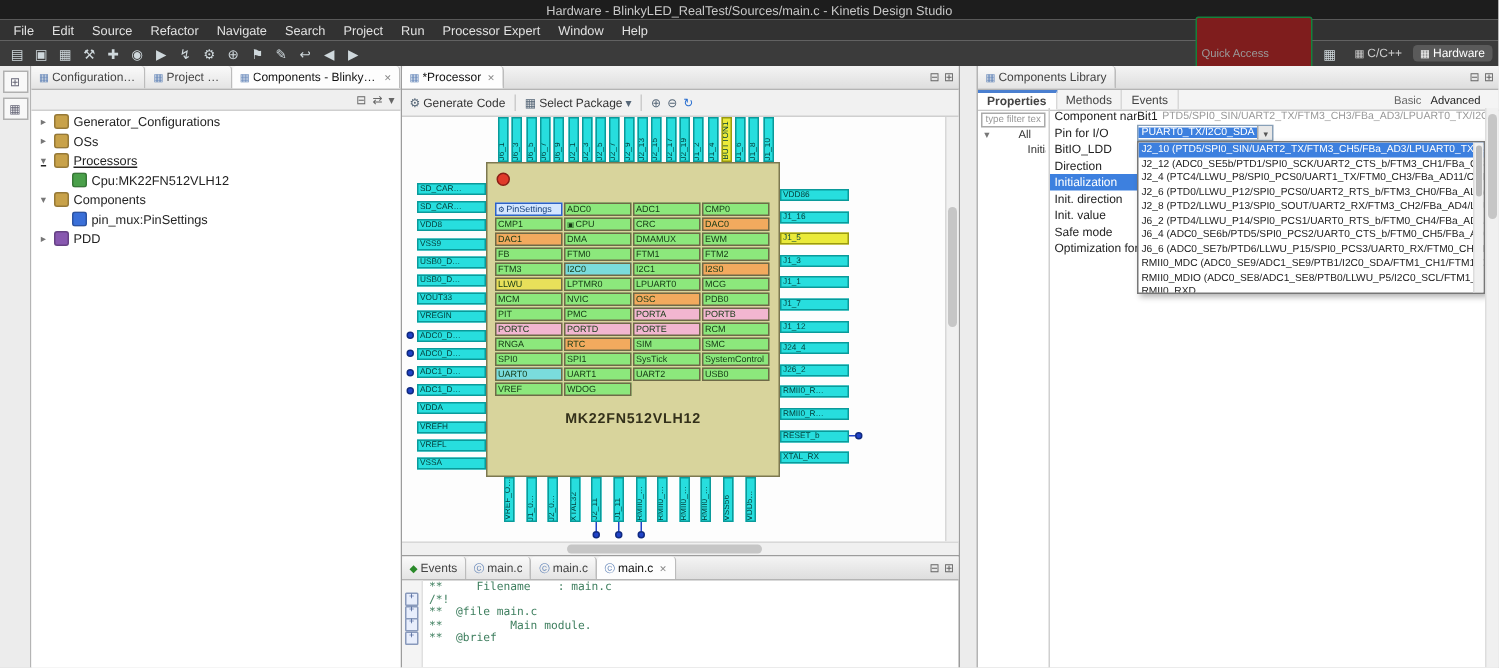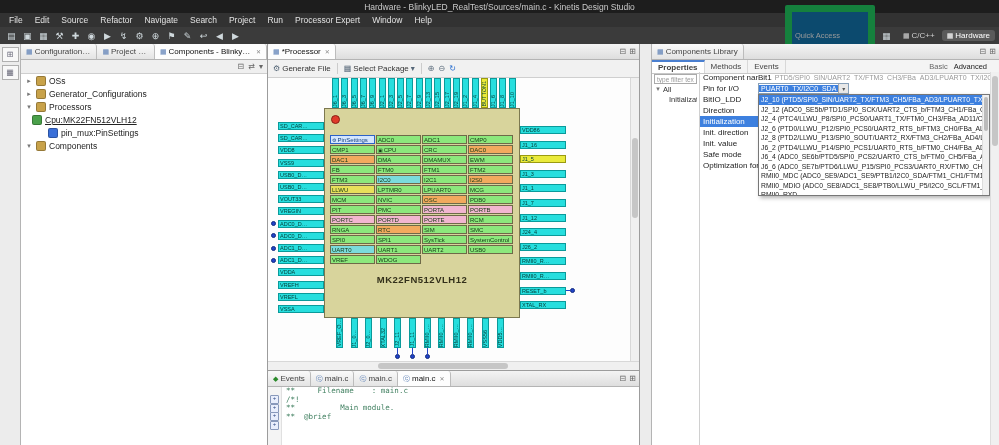--- a/index.html
+++ b/index.html
@@ -9,21 +9,21 @@
   
   #titlebar{left:0;top:0;width:999px;height:13px;background:#1d1d1d;color:#c9c9c9;font-size:8.5px;
             display:flex;align-items:center;justify-content:center}
   #menubar{left:0;top:13px;width:999px;height:14px;background:#323232;color:#e2e2e2;font-size:8.5px;
            display:flex;align-items:center;padding-left:3px;box-sizing:border-box}
   .mitem{padding:0 6px;height:100%;display:flex;align-items:center;cursor:default}
   #toolbarrow{left:0;top:27px;width:999px;height:17px;background:#3b3b3b;display:flex;align-items:center;
               padding:0 4px;box-sizing:border-box}
   .ticon{width:15px;height:13px;color:#cfd8dc;font-size:9px;display:flex;align-items:center;justify-content:center;border-radius:2px}
   #toolbar-right{margin-left:auto;display:flex;align-items:center;gap:4px}
-  #quick-access{width:70px;height:11px;background:#0c4a6e;border:7px solid #15803d;border-radius:2px;
+  #quick-access{width:70px;height:11px;background:#7f1d1d;border:1px solid #15803d;border-radius:2px;
                 color:#aaa;font-size:7.5px;padding:18px 3px;outline:none}
   #quick-access::placeholder{color:#9a9a9a}
   .pbtn{display:flex;align-items:center;gap:2px;color:#cfcfcf;font-size:8px;padding:1px 5px;border-radius:3px}
   .pactive{background:#5a5a5a;color:#fff}
   .pico{font-size:7px}
   
   .tabsrow{height:15px;background:linear-gradient(#f4f4f4,#dedede);border-bottom:1px solid #b4b4b4;
            display:flex;align-items:stretch;overflow:hidden}
   .etab{display:flex;align-items:center;gap:2px;padding:0 5px;font-size:8px;color:#444;
         border-right:1px solid #bcbcbc;background:linear-gradient(#fafafa,#e4e4e4);
@@ -96,21 +96,21 @@
   #right-panel{left:652px;top:44px;width:347px;height:401px;background:#fff;box-sizing:border-box}
   #insp-subtabs{height:13px;background:#f4f4f4;border-bottom:1px solid #c8c8c8;display:flex;align-items:center;
                 font-size:8px;color:#444}
   .subtab{padding:0 6px;height:100%;display:flex;align-items:center;border-right:1px solid #d8d8d8;box-sizing:border-box}
   .subtab-active{background:#fff;font-weight:bold;border-top:2px solid #4a7fd0}
   #mode-switch{margin-left:auto;display:flex;gap:6px;padding-right:12px;font-size:7.5px;color:#666}
   #insp-content{position:absolute;left:0;top:28px;width:347px;height:373px;display:flex}
   #insp-nav{width:48px;border-right:1px solid #d0d0d0;box-sizing:border-box;padding:2px;font-size:7.5px;color:#333;flex:none}
   #insp-filter{width:100%;box-sizing:border-box;height:10px;font-size:6.5px;border:1px solid #aaa;padding:0 2px;outline:none}
   #insp-filter::placeholder{color:#999}
-  .navrow{height:10px;display:flex;align-items:center;gap:1px;white-space:nowrap;overflow:hidden}
+  .navrow{height:10px;display:flex;align-items:center;gap:17px;white-space:nowrap;overflow:hidden}
   #property-grid{flex:1;position:relative;font-size:8px;color:#222;overflow:hidden}
   .prow{height:11px;display:flex;align-items:center}
   .pname{width:58px;flex:none;padding-left:3px;box-sizing:border-box;white-space:nowrap;overflow:hidden;height:100%;
          display:flex;align-items:center}
   .pname-sel{background:#3d80df;color:#fff}
   .pval{flex:1;display:flex;align-items:center;gap:3px;overflow:hidden;white-space:nowrap}
   .pvaltext{font-size:8px}
   .pdetail{color:#999;font-size:7px;overflow:hidden}
   .combo{display:flex;align-items:center;border:1px solid #88a0b8;background:#fff;height:9px}
   .combotext{font-size:7px;padding:0 2px;background:#3d80df;color:#fff;white-space:nowrap}
@@ -201,66 +201,71 @@
     </div>
   <div class="viewbar" id="left-panel-toolbar">
       <span class="vbico">⊟</span>
       <span class="vbico">⇄</span>
       <span class="vbico">▾</span>
     </div>
   <div id="components-tree">
       <div class="trow" style="padding-left: 4px;">
         <span class="tarrow">▸</span>
         <span class="ticonsq" style="background: rgb(200, 162, 74);"></span>
-        <span class="tlbl">OSs</span>
+        <span class="tlbl">Generator_Configurations</span>
       </div>
       <div class="trow" style="padding-left: 4px;">
         <span class="tarrow">▸</span>
         <span class="ticonsq" style="background: rgb(200, 162, 74);"></span>
-        <span class="tlbl">Generator_Configurations</span>
+        <span class="tlbl">OSs</span>
+      </div>
+      <div class="trow" style="padding-left: 4px; text-decoration: underline;">
+        <span class="tarrow">▾</span>
+        <span class="ticonsq" style="background: rgb(200, 162, 74);"></span>
+        <span class="tlbl">Processors</span>
+      </div>
+      <div class="trow" style="padding-left: 16px;">
+        <span class="tarrow"> </span>
+        <span class="ticonsq" style="background: rgb(74, 160, 74);"></span>
+        <span class="tlbl">Cpu:MK22FN512VLH12</span>
       </div>
       <div class="trow" style="padding-left: 4px;">
         <span class="tarrow">▾</span>
         <span class="ticonsq" style="background: rgb(200, 162, 74);"></span>
-        <span class="tlbl">Processors</span>
-      </div>
-      <div class="trow" style=" text-decoration: underline;">
-        <span class="tarrow"> </span>
-        <span class="ticonsq" style="background: rgb(74, 160, 74);"></span>
-        <span class="tlbl">Cpu:MK22FN512VLH12</span>
+        <span class="tlbl">Components</span>
       </div>
       <div class="trow" style="padding-left: 16px;">
         <span class="tarrow"> </span>
         <span class="ticonsq" style="background: rgb(58, 111, 216);"></span>
         <span class="tlbl">pin_mux:PinSettings</span>
       </div>
       <div class="trow" style="padding-left: 4px;">
-        <span class="tarrow">▾</span>
-        <span class="ticonsq" style="background: rgb(200, 162, 74);"></span>
-        <span class="tlbl">Components</span>
+        <span class="tarrow">▸</span>
+        <span class="ticonsq" style="background: rgb(136, 88, 176);"></span>
+        <span class="tlbl">PDD</span>
       </div>
     </div>
 </div>
 
 <div class="abs" id="proc-panel">
   <div class="tabsrow">
     <div class="etab etab-active">
       <span class="tabico">▦</span>
       <span class="tablbl">*Processor</span>
       <span class="tclose">✕</span>
     </div>
     <span class="winbtns">
       <span class="wb">⊟</span>
       <span class="wb">⊞</span>
     </span>
   </div>
   <div id="proc-toolbar">
     <span class="ptbtn">
       <span class="ptico">⚙</span>
-      <span>Generate File</span>
+      <span>Generate Code</span>
     </span>
     <span class="tsep2"></span>
     <span class="ptbtn">
       <span class="ptico">▦</span>
       <span>Select Package</span>
       <span class="ptico">▾</span>
     </span>
     <span class="tsep2"></span>
     <span id="proc-tool-icons" style="display:flex;gap:4px">
         <span class="ptico">⊕</span>
@@ -669,20 +674,21 @@
         </div>
         <div class="gline">
           <span class="foldico">+</span>
         </div>
         <div class="gline"></div>
         <div class="gline"></div>
       </div>
     <div id="editor-code">
         <div class="cline">**     Filename    : main.c</div>
         <div class="cline">/*!</div>
+        <div class="cline">**  @file main.c</div>
         <div class="cline">**          Main module.</div>
         <div class="cline">**  @brief</div>
       </div>
   </div>
 </div>
 
 <div class="abs" id="right-strip"></div>
 
 <div class="abs" id="right-panel">
   <div class="tabsrow" id="inspector-tabs">

